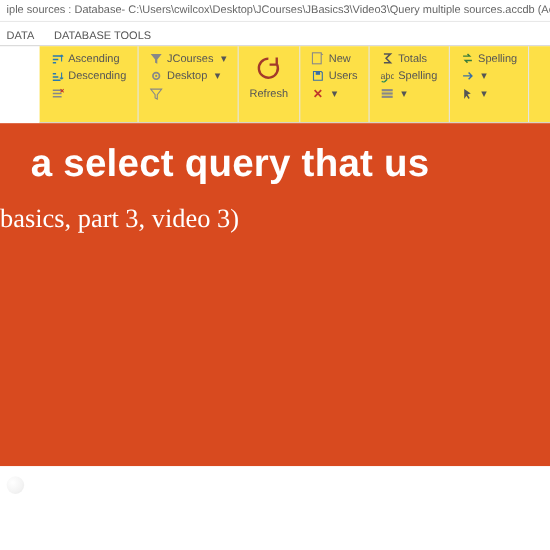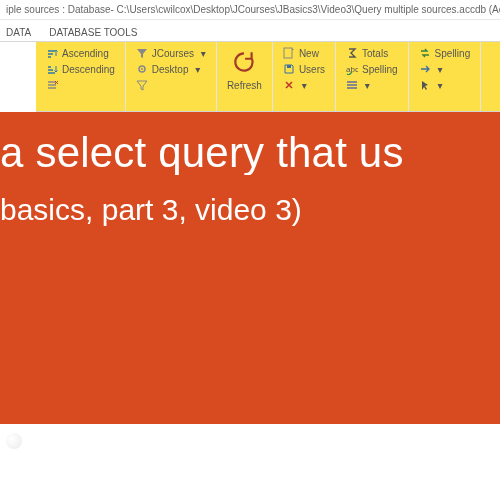--- a/index.html
+++ b/index.html
@@ -18,22 +18,22 @@
   .ribbon { height:70px; display:flex; align-items:stretch; background:#fde047; border-bottom:1px solid #d4d4d4; font-size:10px; color:#555;margin-left:36px; }
   .group { display:flex; flex-direction:column; justify-content:space-between; padding:4px 8px 2px; border-right:1px solid #e4e4e4; }
   .grp-rows { display:flex; flex-direction:column; gap:2px; }
   .rbtn { display:flex; align-items:center; gap:4px; padding:1px 2px; cursor:pointer; white-space:nowrap; }
   .rbtn .ic { width:12px; height:12px; display:inline-flex; align-items:flex-end; justify-content:center; color:#7f7f7f; }
   .bigbtn { display:flex; flex-direction:column; align-items:center; justify-content:center; gap:4px; padding:2px 4px; cursor:pointer; }
   .bigbtn .bigic { width:28px; height:28px; display:flex; align-items:center; justify-content:center; color:#a33a2a; }
 
   
   .overlay { position:absolute; left:0; right:0; top:112px; bottom:76px; background:#d84a1f;  color:#fff; padding:18px 10px 18px 0; display:flex; flex-direction:column; justify-content:flex-start; }
-  .headline { font-size:42px; font-weight:400; line-height:1.08; letter-spacing:0.2px; white-space:nowrap; overflow:hidden; }
-  .subhead { margin-top:18px; font-size:30px; font-weight:300; white-space:nowrap; overflow:hidden; }
+  .headline { font-size:35px; font-weight:700; line-height:1.08; letter-spacing:0.2px; white-space:nowrap; overflow:hidden;padding-left:28px; }
+  .subhead { margin-top:18px; font-size:24px; font-weight:300; white-space:nowrap; overflow:hidden;font-family:Liberation Serif, serif; }
 
   
   .footer { position:absolute; left:0; right:0; bottom:0; height:76px; background:#fff; border-top:3px solid #fff; }
   .footer::before { content:""; position:absolute; left:6px; top:6px; width:16px; height:16px; border-radius:50%; background:radial-gradient(circle at 35% 35%, #fff, #ddd 60%, #bbb); opacity:.35; }
 
   svg { display:block; }
 </style>
 </head>
 <body>
 

